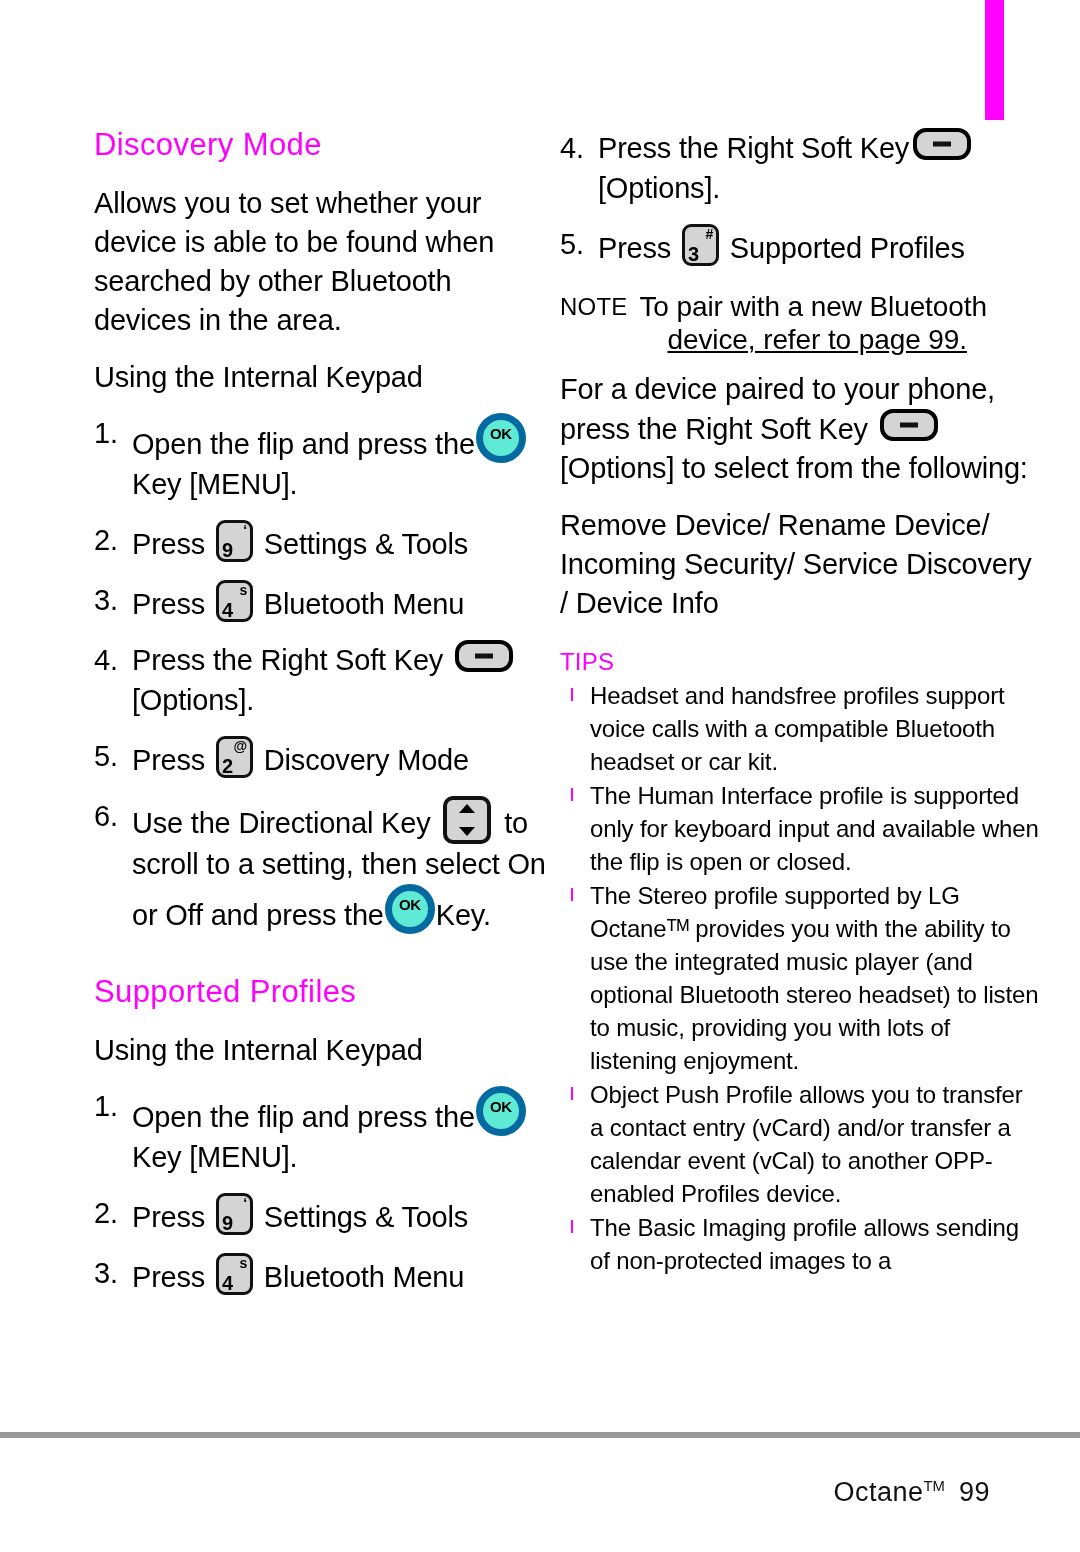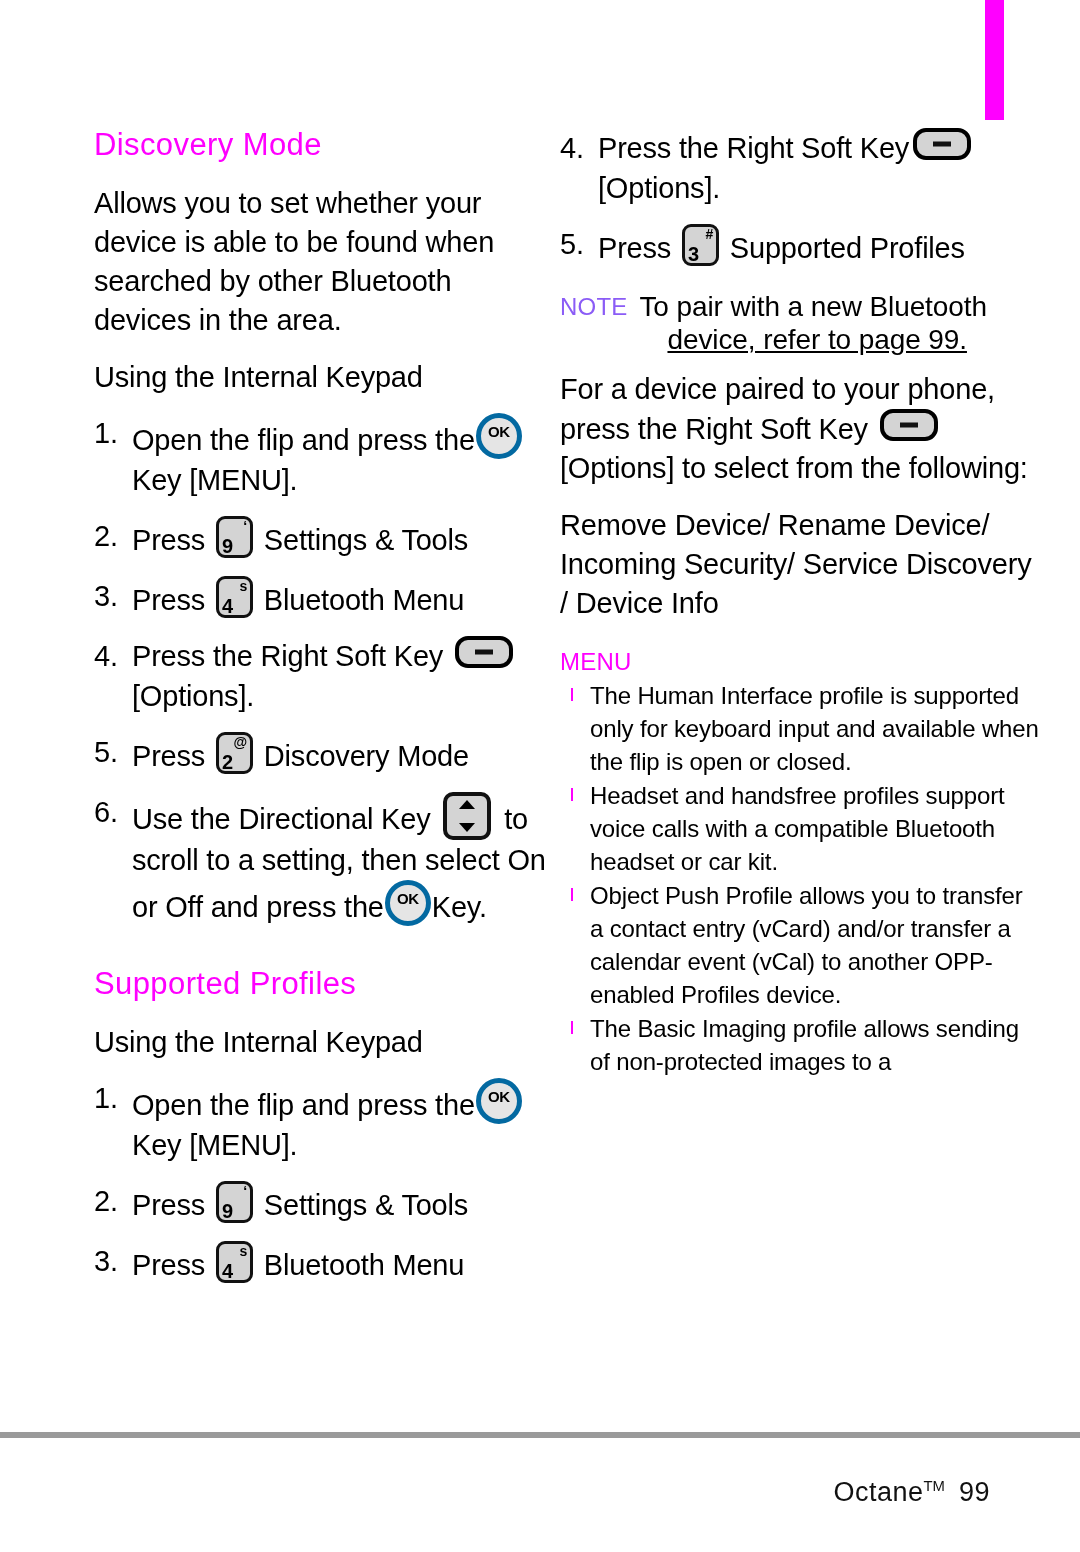--- a/index.html
+++ b/index.html
@@ -83,21 +83,21 @@
     text-align: left;
   }
 
   
   .note-block {
     display: flex;
     align-items: flex-start;
     margin: 22px 0 14px 0;
   }
   .note-label {
-    color: #8b5cf6;
+    color: #000000;
     font-size: 24px;
     line-height: 33px;
     flex: 0 0 auto;
     margin-right: 12px;
     letter-spacing: 0.2px;
   }
   .note-text {
     font-size: 28px;
     line-height: 33px;
     letter-spacing: -0.1px;
@@ -161,23 +161,23 @@
     line-height: 14px;
     font-weight: bold;
     color: #000;
   }
 
   
   .key-ok {
     position: relative;
     width: 36px;
     height: 36px;
-    border: 5px solid #0369a1;
+    border: 7px solid #0369a1;
     border-radius: 50%;
-    background: #e5e5e5;
+    background: #5eead4;
     margin: 0 1px;
     vertical-align: -9px;
   }
   .key-ok .lbl {
     position: absolute;
     left: 0; right: 0;
     top: 6px;
     text-align: center;
     font-size: 15px;
     line-height: 15px;
@@ -373,30 +373,34 @@
         <span class="indent">device, refer to page 99.</span>
       </span>
     </div>
 
     <p class="body-p"><span>For a device paired to your phone, press the Right Soft Key</span>
       <span class="icon key-soft"><span class="bar"></span></span>
       <span>[Options] to select from the following:</span></p>
 
     <p class="body-p">Remove Device/ Rename Device/ Incoming Security/ Service Discovery / Device Info</p>
 
-    <p class="tips-label">MENU</p>
+    <p class="tips-label">TIPS</p>
 
     <ul class="tips-list">
       <li class="tip">
         <span class="tick"></span>
-        <span>The Human Interface profile is supported only for keyboard input and available when the flip is open or closed.</span>
+        <span>Headset and handsfree profiles support voice calls with a compatible Bluetooth headset or car kit.</span>
       </li>
       <li class="tip">
         <span class="tick"></span>
-        <span>Headset and handsfree profiles support voice calls with a compatible Bluetooth headset or car kit.</span>
+        <span>The Human Interface profile is supported only for keyboard input and available when the flip is open or closed.</span>
+      </li>
+      <li class="tip">
+        <span class="tick"></span>
+        <span>The Stereo profile supported by LG Octaneᵀᴹ provides you with the ability to use the integrated music player (and optional Bluetooth stereo headset) to listen to music, providing you with lots of listening enjoyment.</span>
       </li>
       <li class="tip">
         <span class="tick"></span>
         <span>Object Push Profile allows you to transfer a contact entry (vCard) and/or transfer a calendar event (vCal) to another OPP-enabled Profiles device.</span>
       </li>
       <li class="tip">
         <span class="tick"></span>
         <span>The Basic Imaging profile allows sending of non-protected images to a</span>
       </li>
     </ul>

